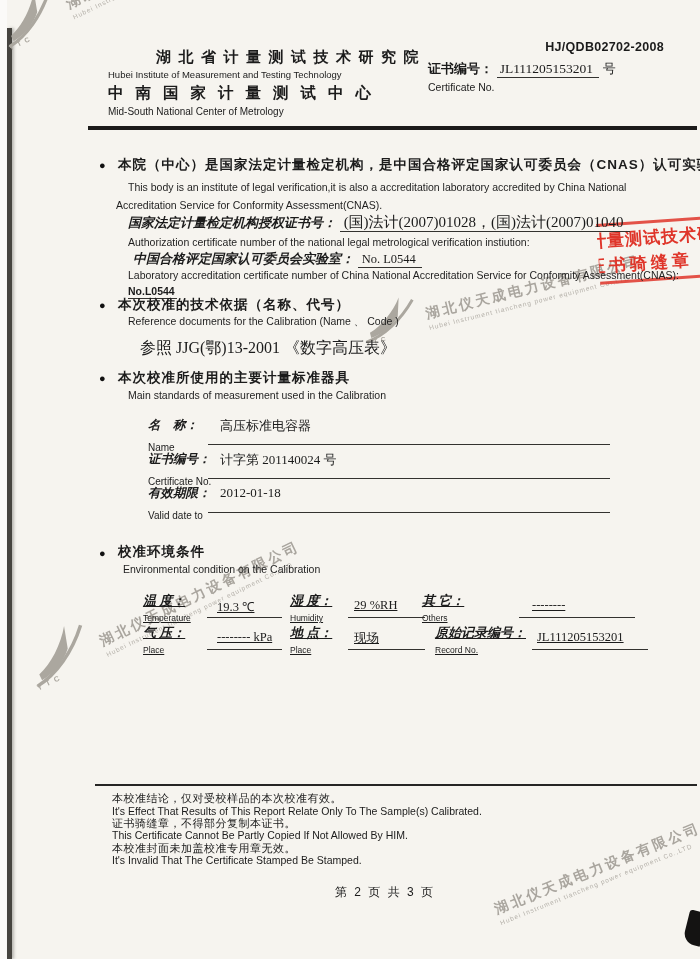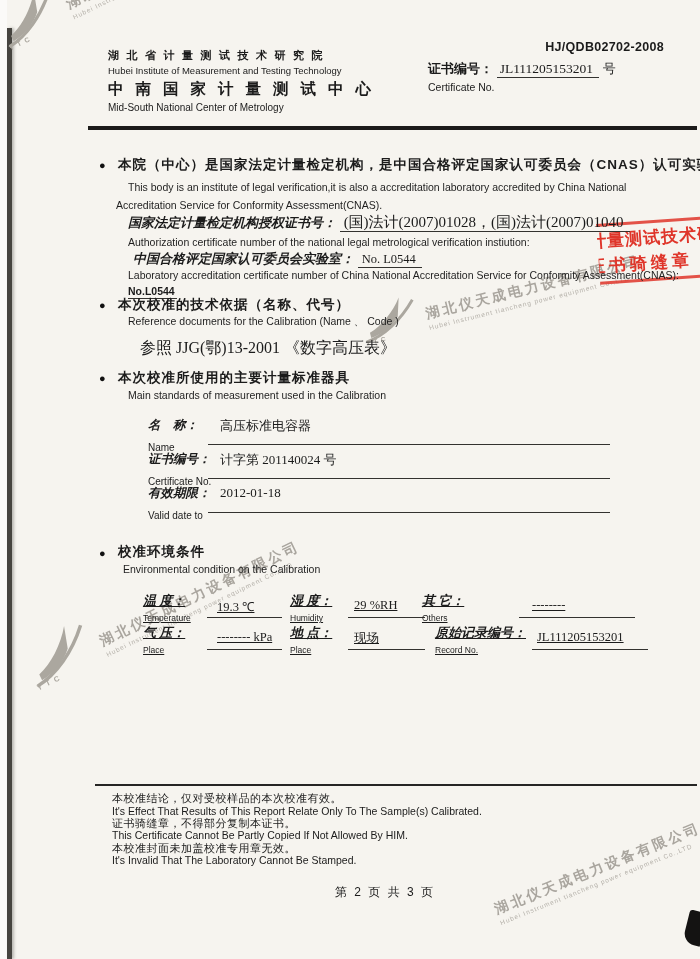--- a/index.html
+++ b/index.html
@@ -27,21 +27,21 @@
     position:absolute; left:598px; top:219px; width:140px;
     transform:rotate(-4deg); color:#df352a;
     border-top:3px solid rgba(223,53,42,.85); border-bottom:3px solid rgba(223,53,42,.85);
     padding:3px 0 4px 0; overflow:hidden;
   }
   .stamp .s1 { font-size:17px; font-weight:bold; white-space:nowrap; text-indent:-8px; letter-spacing:1px; }
   .stamp .s2 { font-size:17px; font-weight:bold; white-space:nowrap; text-indent:-11px; letter-spacing:4px; margin-top:2px; }
 
   
   .org { position:absolute; left:108px; top:48px; }
-  .org .zh1 { font-size:11px; font-weight:bold; letter-spacing:7.5px; white-space:nowrap; }
+  .org .zh1 { font-size:15px; font-weight:bold; letter-spacing:7.5px; white-space:nowrap;margin-left:48px; }
   .org .en1 { font-size:9.5px; margin-top:2px; white-space:nowrap; }
   .org .zh2 { font-size:15.5px; font-weight:bold; letter-spacing:12px; white-space:nowrap; margin-top:3px; }
   .org .en2 { font-size:10px; margin-top:2px; white-space:nowrap; }
   .hdr-right { position:absolute; left:428px; top:40px; width:240px; }
   .doc-code { font-size:12.5px; font-weight:bold; text-align:right; padding-right:4px; letter-spacing:.3px; }
   .certline { margin-top:6px; font-size:13px; white-space:nowrap; }
   .certline .lbl { font-weight:bold; }
   .certline .val { font-family:"Liberation Serif", serif; font-size:13.5px; border-bottom:1.4px solid #33322f; padding:0 6px 1px 3px; }
   .cert-en { font-size:10.5px; margin-top:3px; }
   .hdr-rule { position:absolute; left:88px; top:126px; width:609px; height:4px; background:#1c1b1a; }
@@ -251,18 +251,18 @@
     <div class="env-val" style="width:116px; padding-left:5px;">JL111205153201</div>
   </div>
 
   <div class="ftr-rule"></div>
   <div class="disc">
     <div class="dzh">本校准结论，仅对受校样品的本次校准有效。</div>
     <div class="den">It's Effect That Results  of This Report Relate Only To The Sample(s) Calibrated.</div>
     <div class="dzh">证书骑缝章，不得部分复制本证书。</div>
     <div class="den">This Certificate Cannot Be Partly Copied If Not Allowed By HIM.</div>
     <div class="dzh">本校准封面未加盖校准专用章无效。</div>
-    <div class="den">It's Invalid That The Laboratory Cannot Be Stamped.</div>
+    <div class="den">It's Invalid That The Certificate Stamped Be Stamped.</div>
   </div>
   <div class="pagenum">第 2 页 共 3 页</div>
 
   <div class="corner-curl"></div>
 </div>
 
 </body></html>

